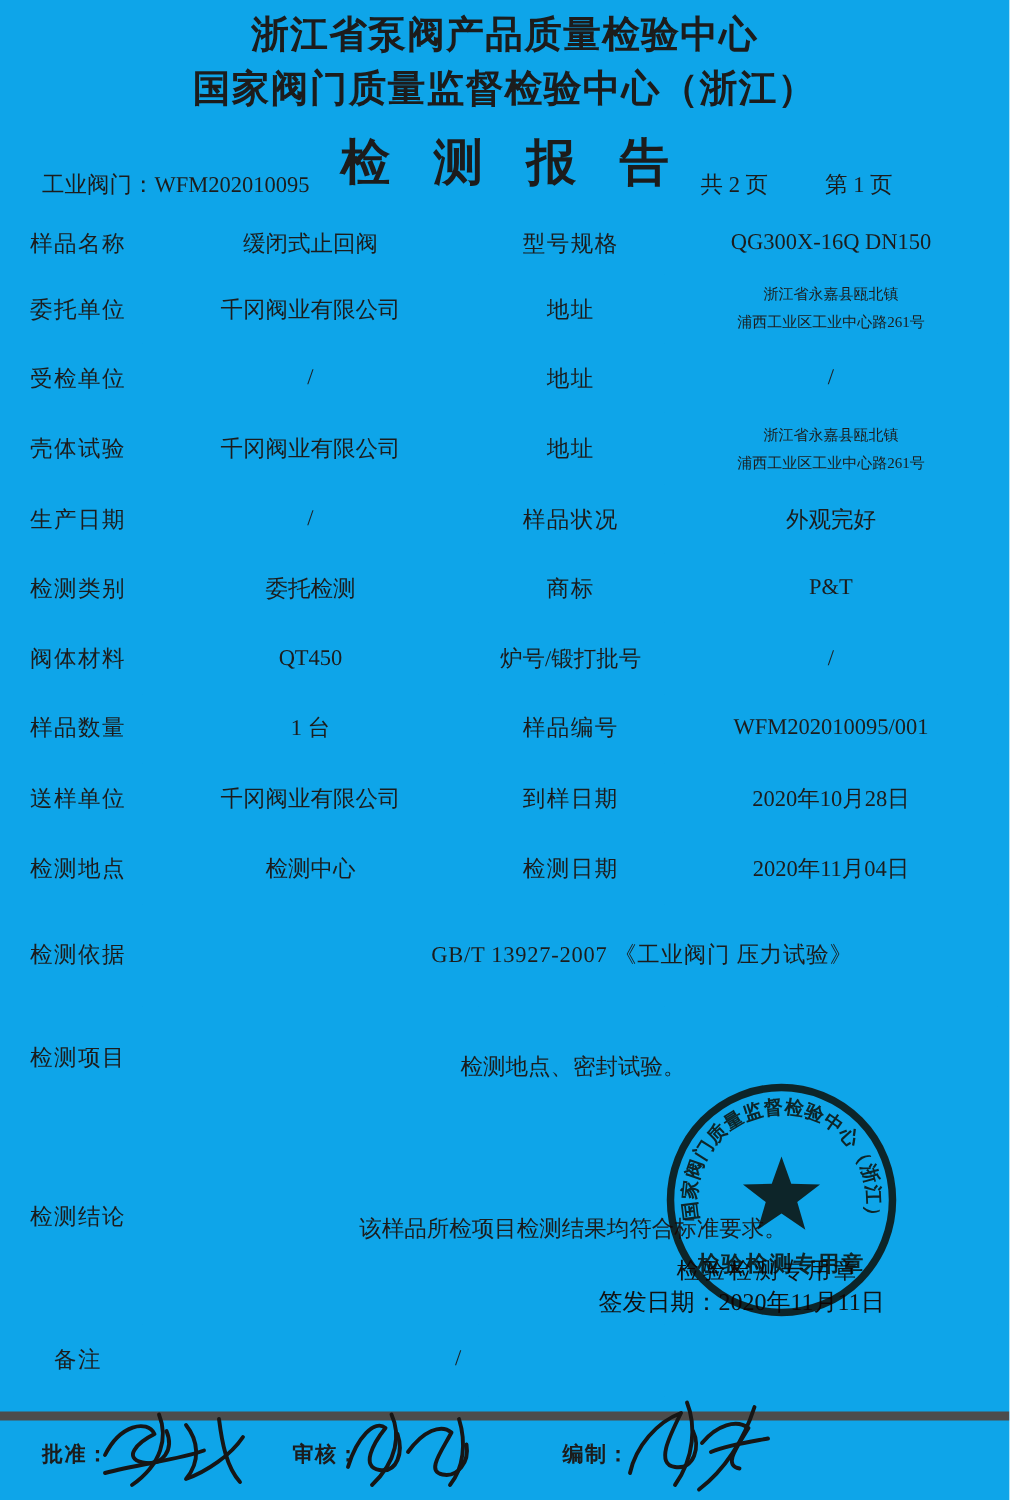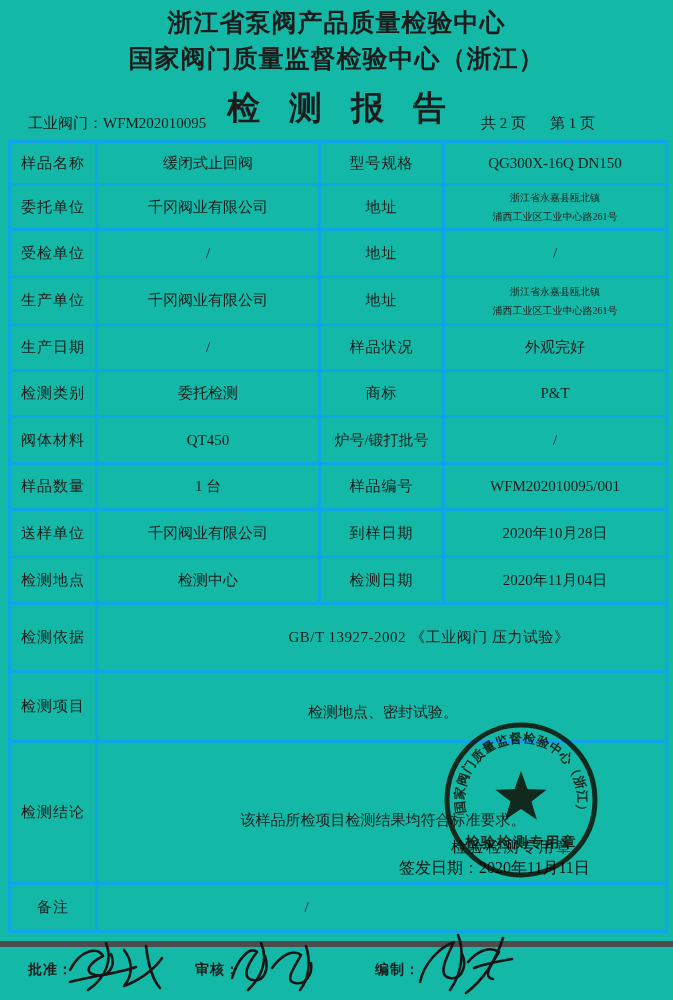--- a/index.html
+++ b/index.html
@@ -1,29 +1,29 @@
 <!DOCTYPE html>
 <html><head>
 <meta charset="utf-8">
 <style>
   * { margin:0; padding:0; box-sizing:border-box; }
   html,body { background:#ffffff; }
   body { width:673px; height:1000px; font-family:"Liberation Serif","DejaVu Serif",serif; color:#1c1c1c; }
-  .page { position:relative; width:673px; height:1000px; background:#14b8a6; overflow:hidden; }
+  .page { position:relative; width:673px; height:1000px; background:#0ea5e9; overflow:hidden; }
 
   .org-line1 { text-align:center; padding-top:6px; font-size:25px; font-weight:bold; letter-spacing:1px; }
   .org-line2 { text-align:center; margin-top:3px; font-size:25px; font-weight:bold; letter-spacing:1px; }
   .doc-title { text-align:center; margin-top:11px; font-size:33px; font-weight:bold; letter-spacing:29px; text-indent:29px; }
 
   .meta-row { position:absolute; top:114px; left:28px; right:28px; display:flex; justify-content:space-between; font-size:15px; }
   .meta-right { margin-right:50px; }
-  .meta-right span + span { margin-left:24px; }
+  .meta-right span + span { margin-left:38px; }
 
   table.report { position:absolute; top:140px; left:8px; width:657px; border-collapse:collapse; table-layout:fixed; }
-  table.report td { border:3px solid #0ea5e9; font-size:15px; text-align:center; vertical-align:middle; overflow:hidden; }
+  table.report td { border:1px solid #0ea5e9; font-size:15px; text-align:center; vertical-align:middle; overflow:hidden; }
   td.lbl { letter-spacing:1px; }
   .addr { font-size:10px; line-height:19px;text-align:center; }
   td.merged-center { text-align:left; padding-left:95px; letter-spacing:.5px; }
   td.topleft { vertical-align:top; text-align:left; padding:12px 4px 0 7px; }
   td.conclusion-cell { vertical-align:top; text-align:left; padding:15px 4px 0 7px; }
   td.remark-cell { text-align:center; padding-right:150px; }
 
   .seal-caption-black { position:absolute; left:451px; top:838px; font-size:15px; letter-spacing:2.5px; color:#111; z-index:2; }
   .issue-date { position:absolute; left:399px; top:858px; font-size:16px; color:#111; z-index:2; }
 
@@ -82,21 +82,21 @@
         <div class="addr">浦西工业区工业中心路261号</div>
       </td>
     </tr>
     <tr style="height:47px">
       <td class="lbl">受检单位</td>
       <td>/</td>
       <td class="lbl">地址</td>
       <td>/</td>
     </tr>
     <tr style="height:48px">
-      <td class="lbl">生产单位</td>
+      <td class="lbl">壳体试验</td>
       <td>千冈阀业有限公司</td>
       <td class="lbl">地址</td>
       <td>
         <div class="addr">浙江省永嘉县瓯北镇</div>
         <div class="addr">浦西工业区工业中心路261号</div>
       </td>
     </tr>
     <tr style="height:46px">
       <td class="lbl">生产日期</td>
       <td>/</td>
@@ -128,21 +128,21 @@
       <td>2020年10月28日</td>
     </tr>
     <tr style="height:47px">
       <td class="lbl">检测地点</td>
       <td>检测中心</td>
       <td class="lbl">检测日期</td>
       <td>2020年11月04日</td>
     </tr>
     <tr style="height:68px">
       <td class="lbl">检测依据</td>
-      <td class="merged-center" colspan="3">GB/T 13927-2002 《工业阀门 压力试验》</td>
+      <td class="merged-center" colspan="3">GB/T 13927-2007 《工业阀门 压力试验》</td>
     </tr>
     <tr style="height:70px">
       <td class="lbl">检测项目</td>
       <td class="topleft" colspan="3">检测地点、密封试验。</td>
     </tr>
     <tr style="height:142px">
       <td class="lbl">检测结论</td>
       <td class="conclusion-cell" colspan="3">该样品所检项目检测结果均符合标准要求。</td>
     </tr>
     <tr style="height:48px">

